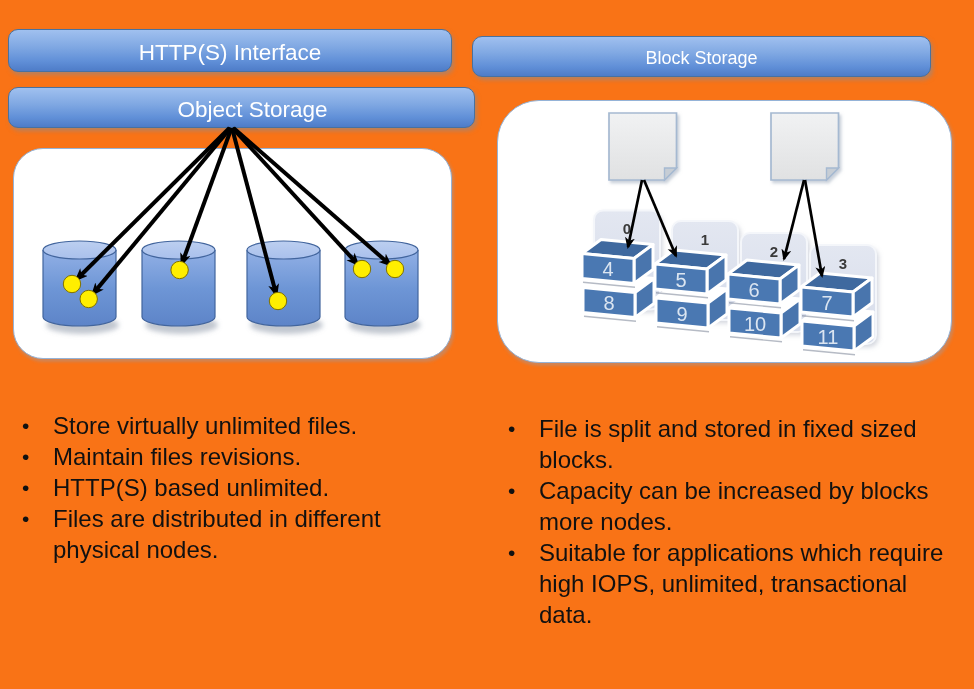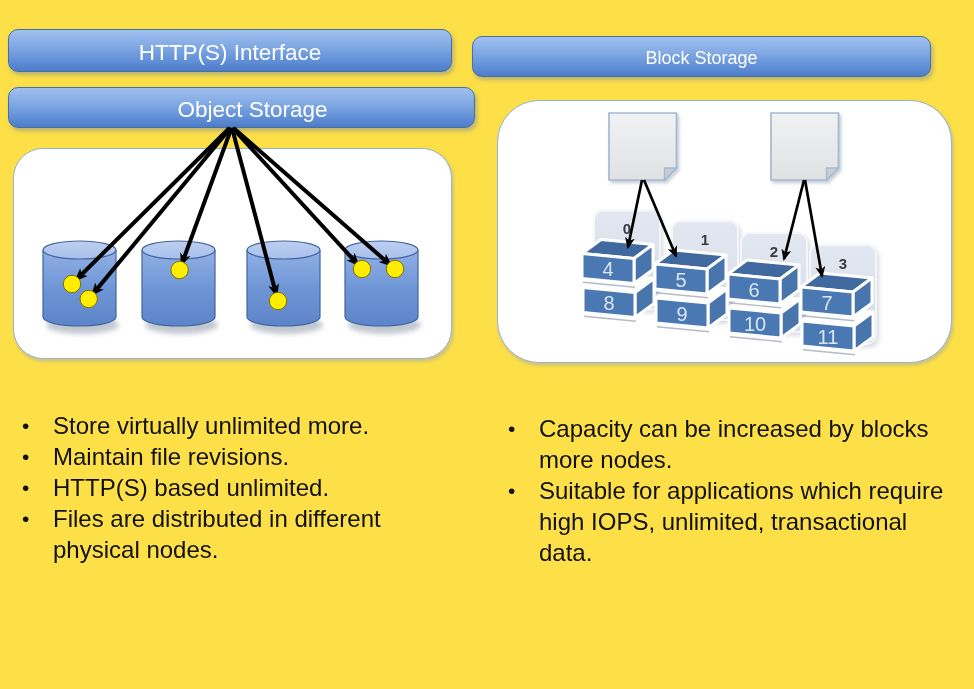--- a/index.html
+++ b/index.html
@@ -1,16 +1,16 @@
 <!DOCTYPE html>
 <html><head>
 <meta charset="utf-8">
 <style>
 html,body{margin:0;padding:0;background:#fff;}
-#page{position:relative;width:974px;height:689px;background:#fde047;overflow:hidden;
+#page{position:relative;width:974px;height:689px;background:#f97316;overflow:hidden;
   font-family:"Liberation Sans", sans-serif;}
 .banner{position:absolute;border-radius:10px;
   background:linear-gradient(180deg,#a0c0ef 0%,#81a9e3 40%,#6190d8 75%,#4e7cc8 100%);
   border:1.5px solid #48719f;
   box-shadow:2px 3px 4px rgba(130,140,155,0.55);
   color:#fff;text-align:center;}
 #b1{left:8px;top:29px;width:442px;height:41px;line-height:45px;font-size:22.5px;}
 #b2{left:8px;top:87px;width:443px;height:39px;line-height:43px;font-size:22.5px;padding-left:22px;}
 #b3{left:472px;top:36px;width:457px;height:39px;line-height:43px;font-size:18px;}
 .panel{position:absolute;border:1.5px solid #95b3d7;background:#fff;
@@ -183,22 +183,23 @@
           <text x="26" y="36.5" font-size="20" fill="#dbe5f1" text-anchor="middle" stroke="none">7</text>
         </g>
         <line x1="642" y1="180" x2="628" y2="247" stroke="#000" stroke-width="2.7" marker-end="url(#ah)"></line>
         <line x1="644" y1="180" x2="676" y2="256" stroke="#000" stroke-width="2.7" marker-end="url(#ah)"></line>
         <line x1="804" y1="180" x2="784" y2="259" stroke="#000" stroke-width="2.7" marker-end="url(#ah)"></line>
         <line x1="805" y1="180" x2="822" y2="276" stroke="#000" stroke-width="2.7" marker-end="url(#ah)"></line>
       </g>
   </svg>
 
   <div class="bullets" id="lb" style="left:22px;top:410px;width:420px;">
-    <div class="li">Store virtually unlimited more.</div>
-    <div class="li">Maintain file revisions.</div>
+    <div class="li">Store virtually unlimited files.</div>
+    <div class="li">Maintain files revisions.</div>
     <div class="li">HTTP(S) based unlimited.</div>
     <div class="li">Files are distributed in different physical nodes.</div>
   </div>
   <div class="bullets" id="rb" style="left:508px;top:413px;width:440px;">
+    <div class="li">File is split and stored in fixed sized blocks.</div>
     <div class="li">Capacity can be increased by blocks more nodes.</div>
     <div class="li">Suitable for applications which require high IOPS, unlimited, transactional data.</div>
   </div>
 </div>
 
 </body></html>

